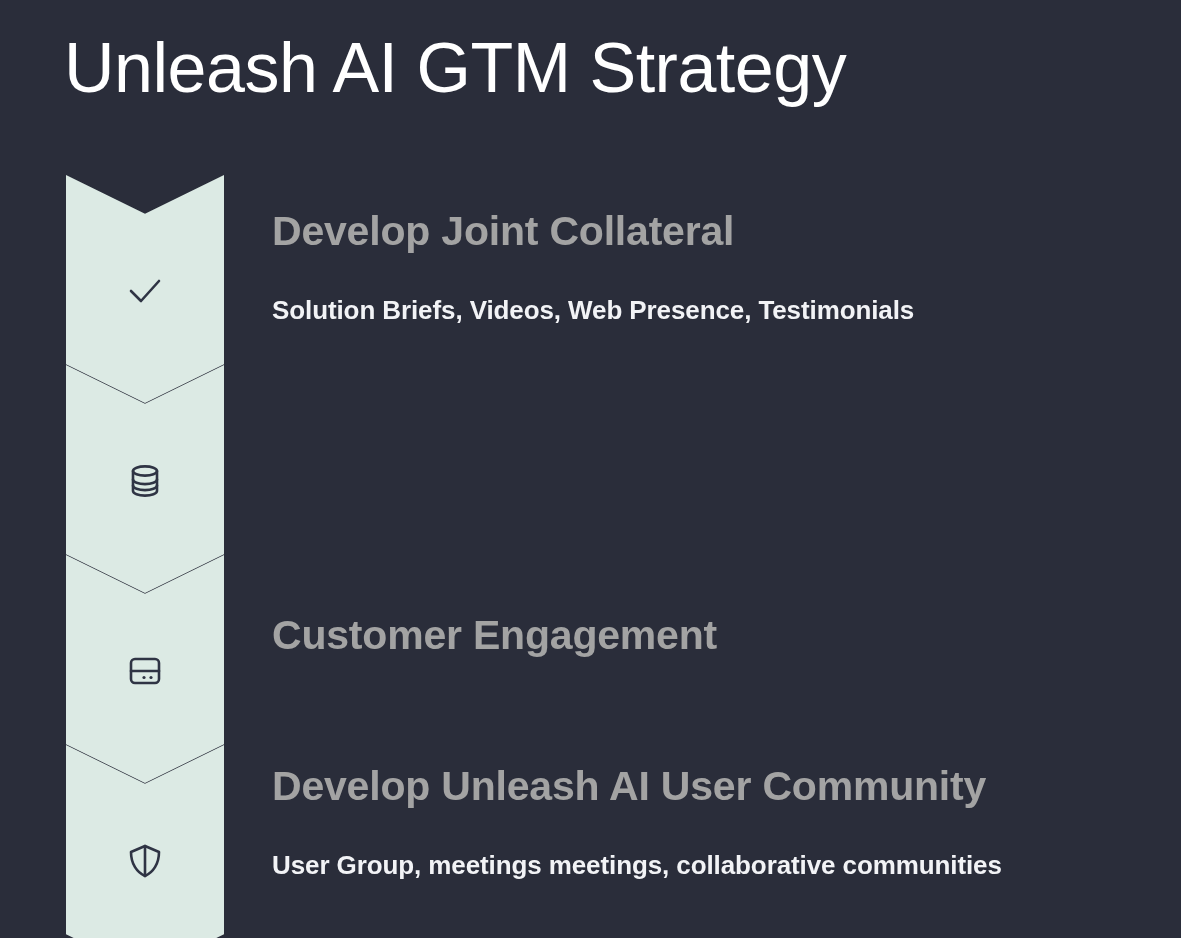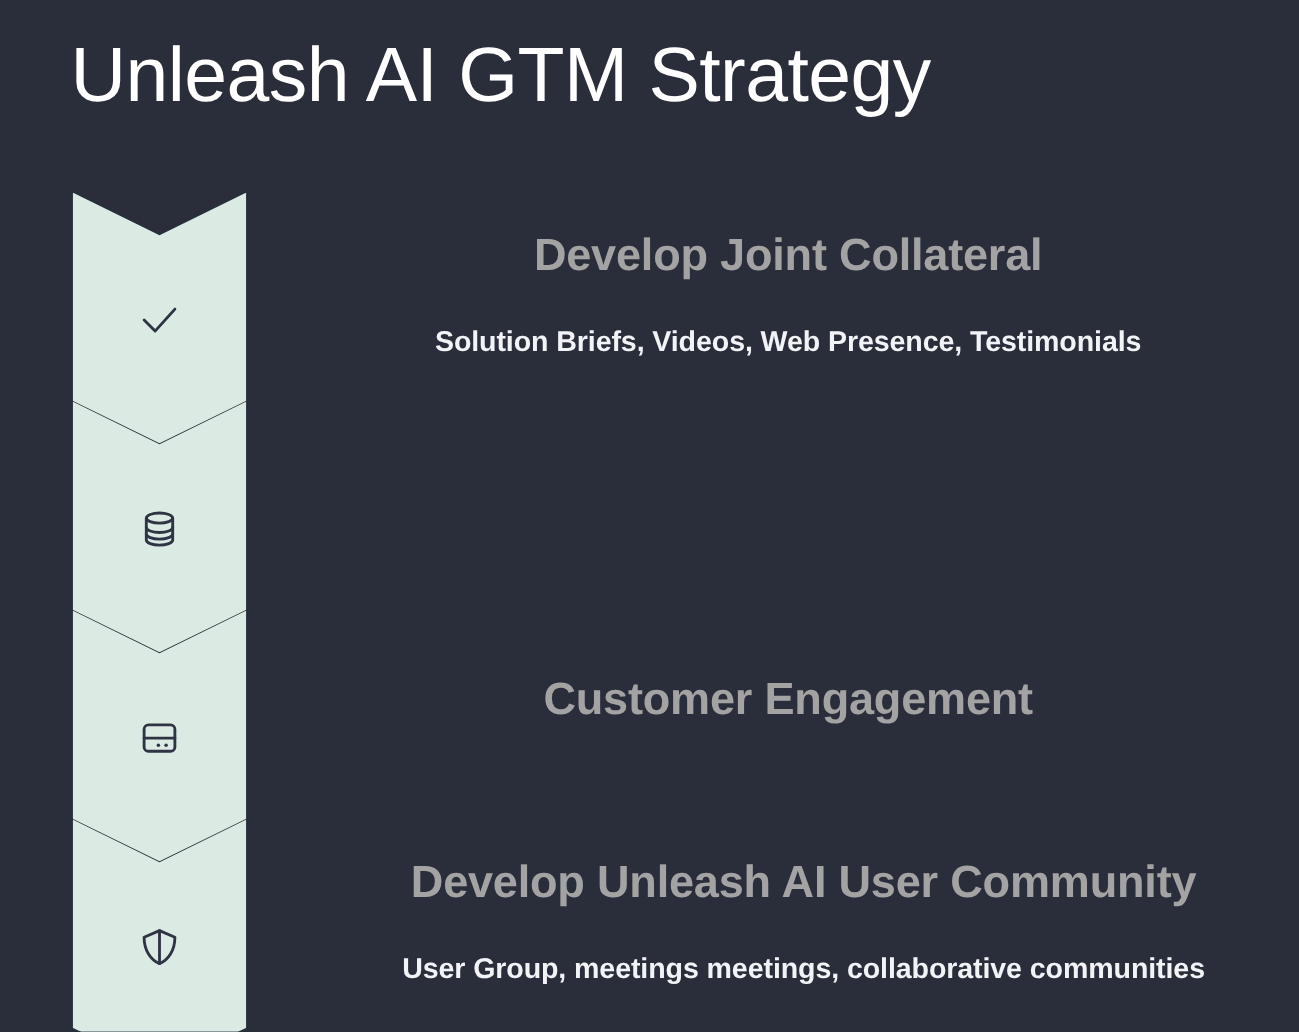--- a/index.html
+++ b/index.html
@@ -12,21 +12,20 @@
     font-family: "Liberation Sans", sans-serif;
     -webkit-font-smoothing: antialiased;
   }
 
   #slide {
     position: relative;
     width: 1181px;
     height: 938px;
     background: #2a2d3a;
     overflow: hidden;
-    text-align: center;
   }
 
   
   #slide-title {
     position: absolute;
     left: 64px;
     top: 33px;
     font-size: 70px;
     font-weight: 300;
     line-height: 1.0;
@@ -90,21 +89,21 @@
   }
 
   .step-block {
     position: absolute;
     left: 0;
     right: 0;
   }
   .step-block.s0 { top: 36px; }
   .step-block.s1 { top: 226px; }
   .step-block.s2 { top: 440px; }
-  .step-block.s3 { top: 606px; margin-left: 28px; }
+  .step-block.s3 { top: 591px; }
 
   .step-heading {
     font-size: 41px;
     font-weight: 700;
     color: #a3a3a3;
     line-height: 1.0;
     letter-spacing: -0.2px;
     white-space: nowrap;
   }
 

